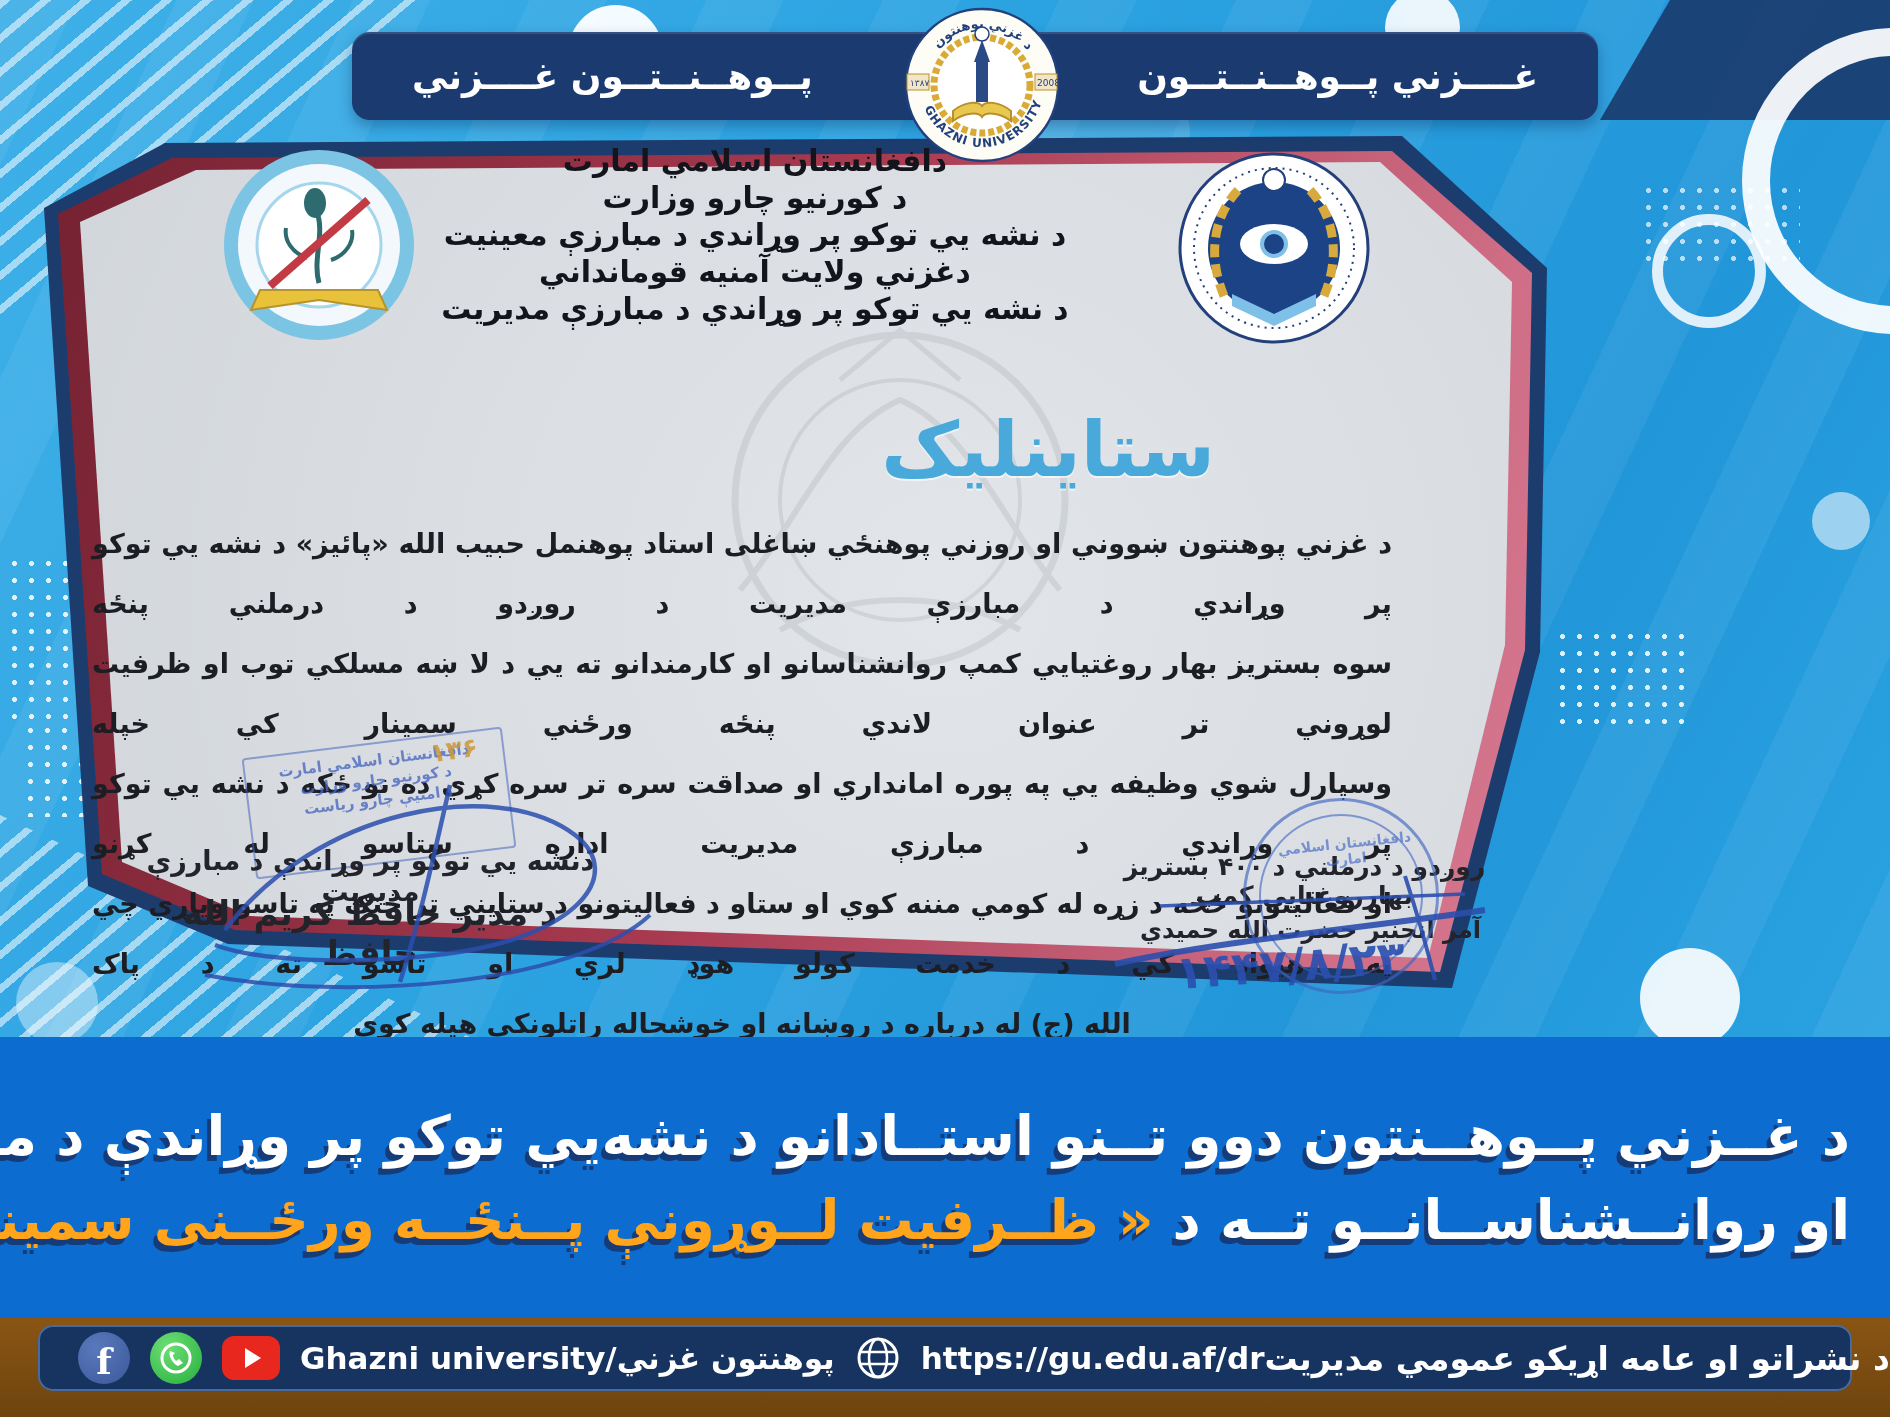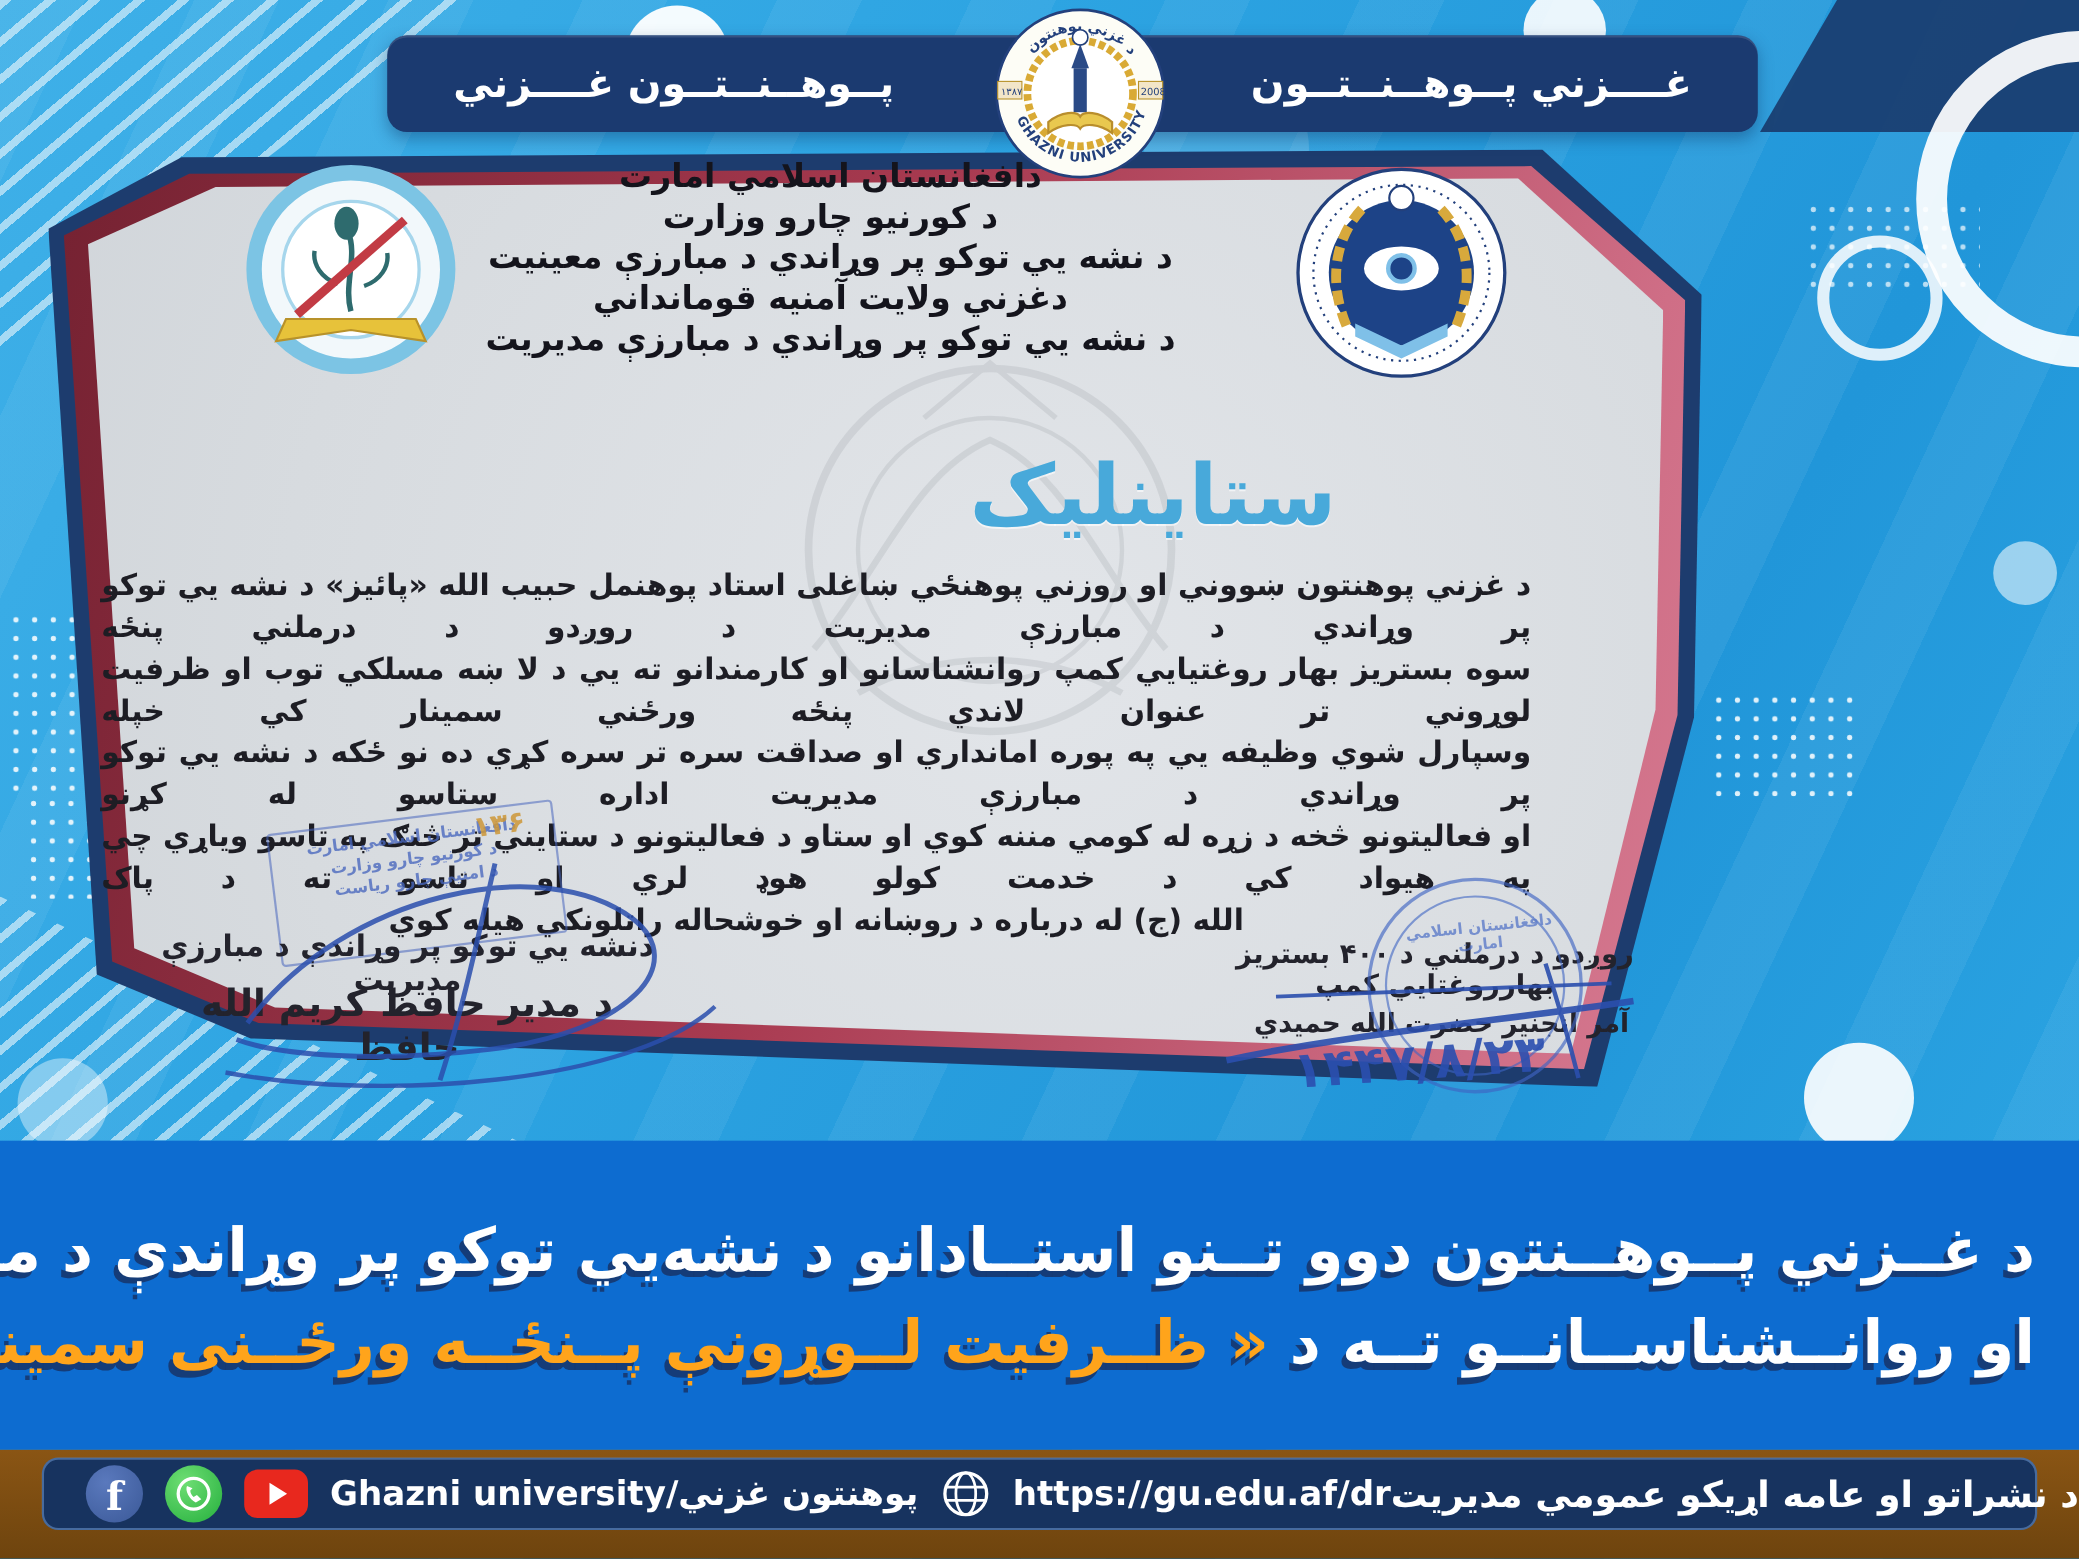--- a/index.html
+++ b/index.html
@@ -33,21 +33,21 @@
   .photo-paper{left:0;top:0;width:1890px;height:1417px;
     background:radial-gradient(circle at 50% 42%,#e2e5e9 0%,#d7dbdf 55%,#ccd1d6 100%);
     clip-path:polygon(196px 170px,1380px 162px,1512px 282px,1505px 645px,1428px 958px,250px 916px,122px 862px,80px 222px);
     box-shadow:inset 0 0 70px rgba(110,120,135,.30);}
   
   .ministry{left:395px;top:142px;width:720px;text-align:center;direction:rtl;color:#14141c;}
   .ministry div{font-size:30px;font-weight:700;line-height:37px;}
   .cert-title{left:775px;top:405px;width:440px;text-align:right;font-size:76px;font-weight:700;
     color:#48a9da;text-shadow:0 2px 0 rgba(255,255,255,.6);direction:rtl;}
   .body-text{left:92px;top:514px;width:1300px;direction:rtl;color:#1d1d24;}
-  .body-text div{font-size:27px;font-weight:700;line-height:38px;text-align:justify;text-align-last:justify;}
+  .body-text div{font-size:27px;font-weight:700;line-height:60px;text-align:justify;text-align-last:justify;}
   .body-text div.center{text-align-last:center;}
   .watermark{left:590px;top:290px;opacity:.13;}
   
   .dept-line{left:108px;top:845px;width:525px;text-align:center;font-size:27px;font-weight:700;color:#23232c;direction:rtl;}
   .mgr-line{left:150px;top:893px;width:440px;text-align:center;font-size:34px;font-weight:700;color:#23232c;direction:rtl;}
   .office-stamp{left:248px;top:742px;width:262px;height:122px;border:2.5px solid rgba(72,102,190,.55);
     transform:rotate(-7deg);border-radius:4px;padding:6px 4px;box-sizing:border-box;text-align:center;direction:rtl;}
   .office-stamp div{font-size:15px;font-weight:700;color:rgba(72,102,190,.78);line-height:20px;}
   .stamp-num{left:430px;top:735px;font-size:26px;font-weight:700;color:rgba(205,150,55,.85);transform:rotate(-8deg);}
   

